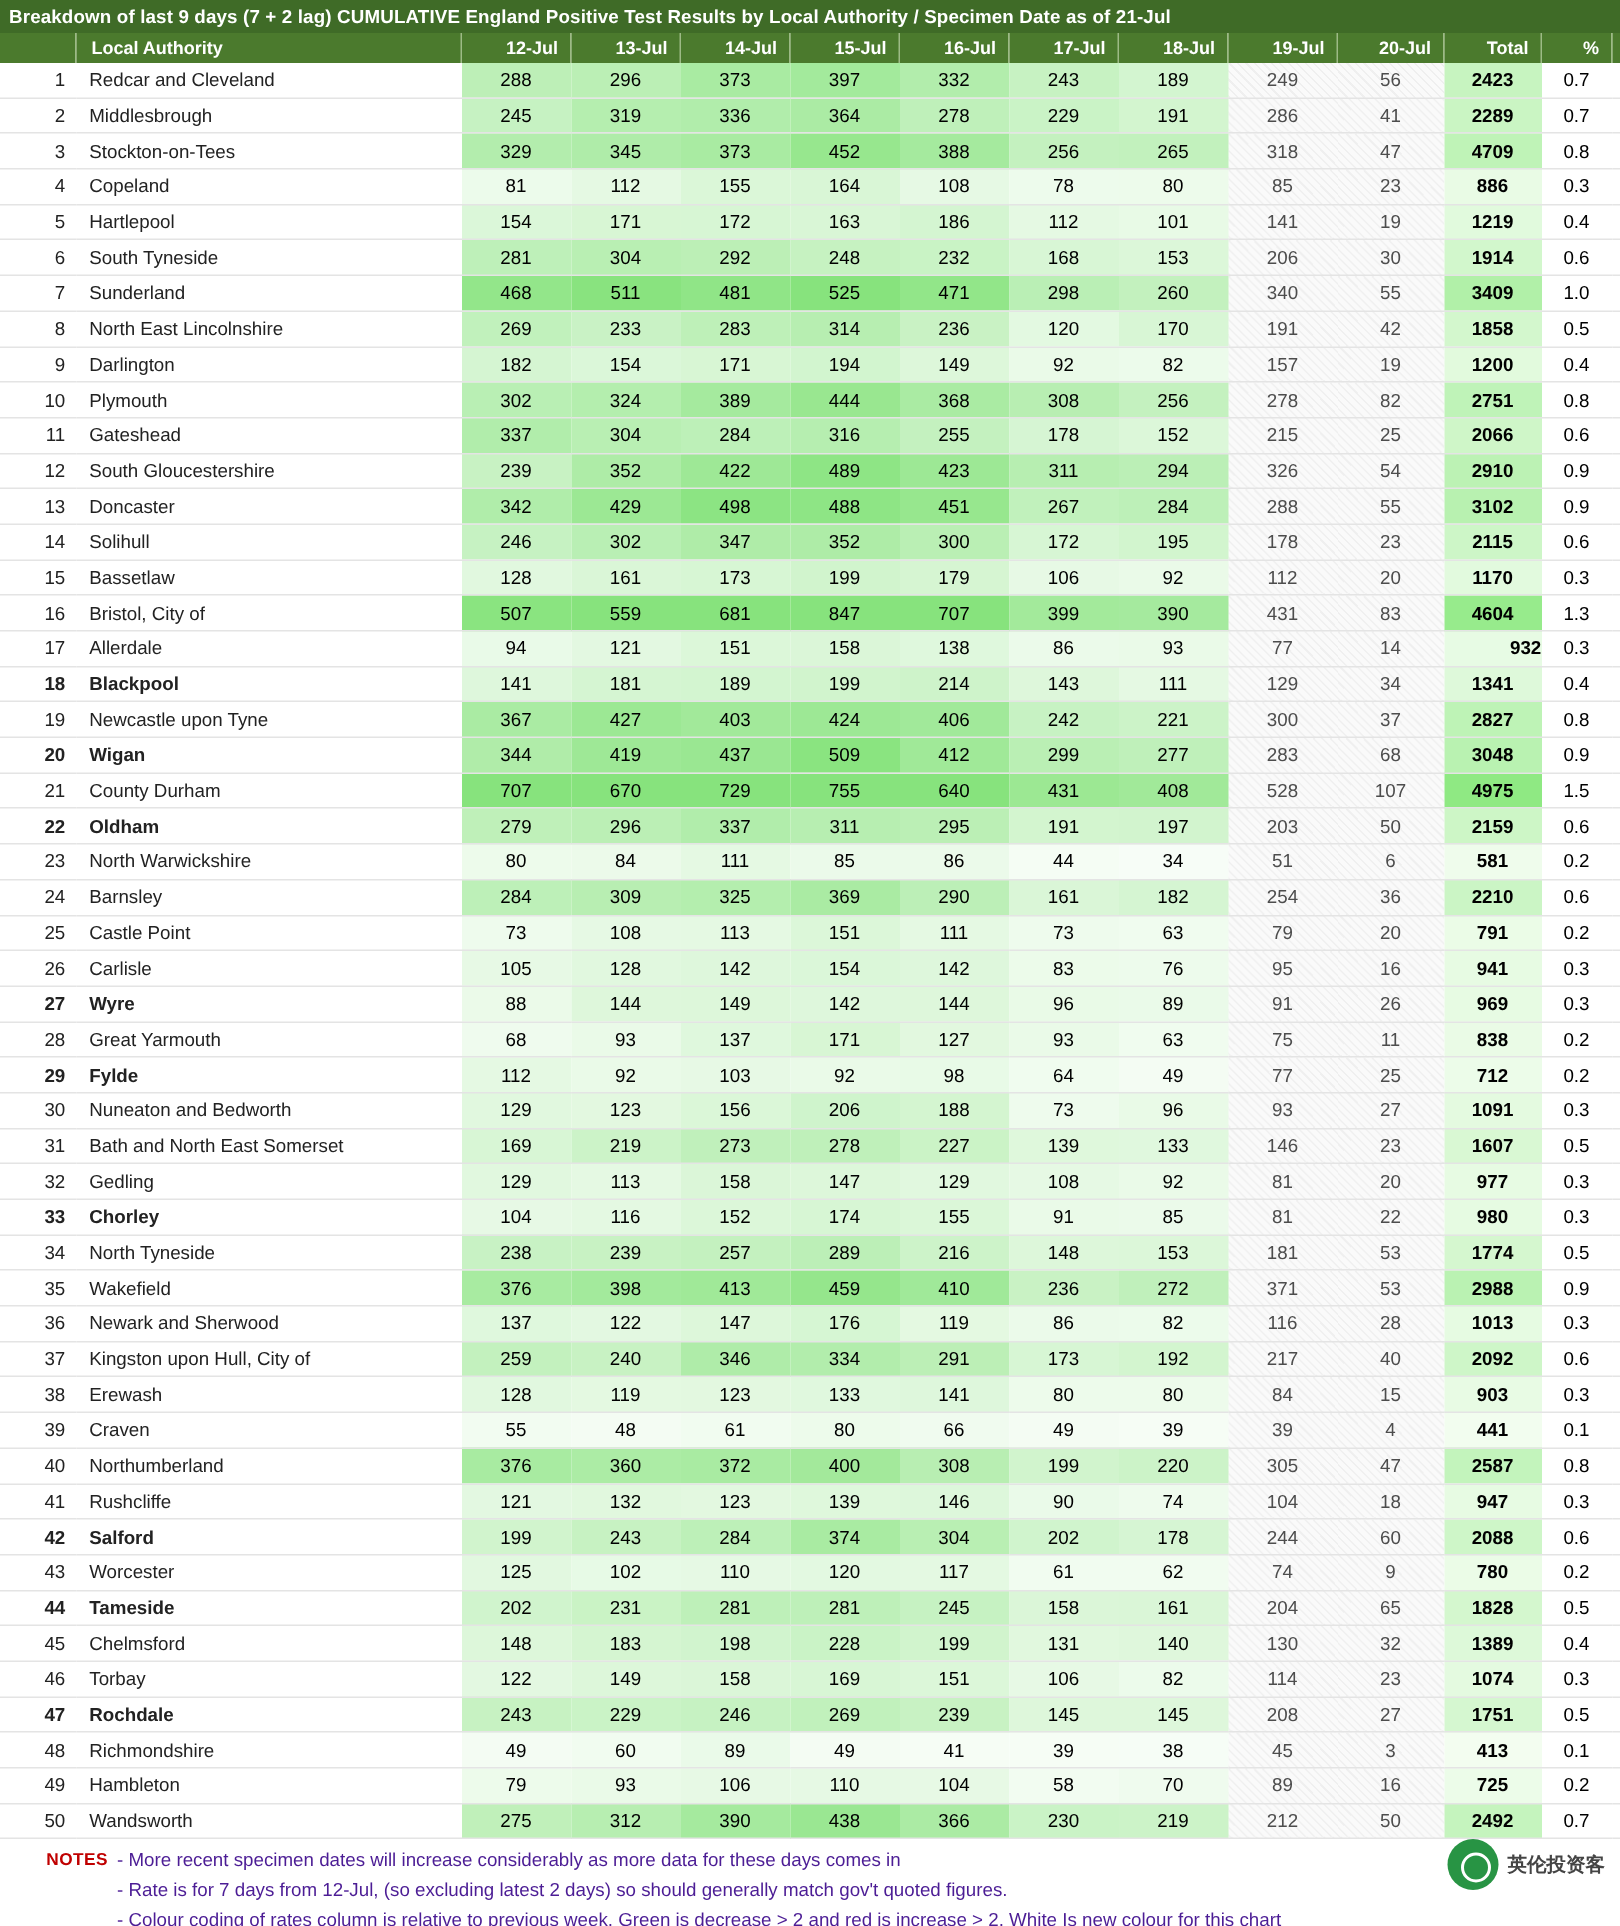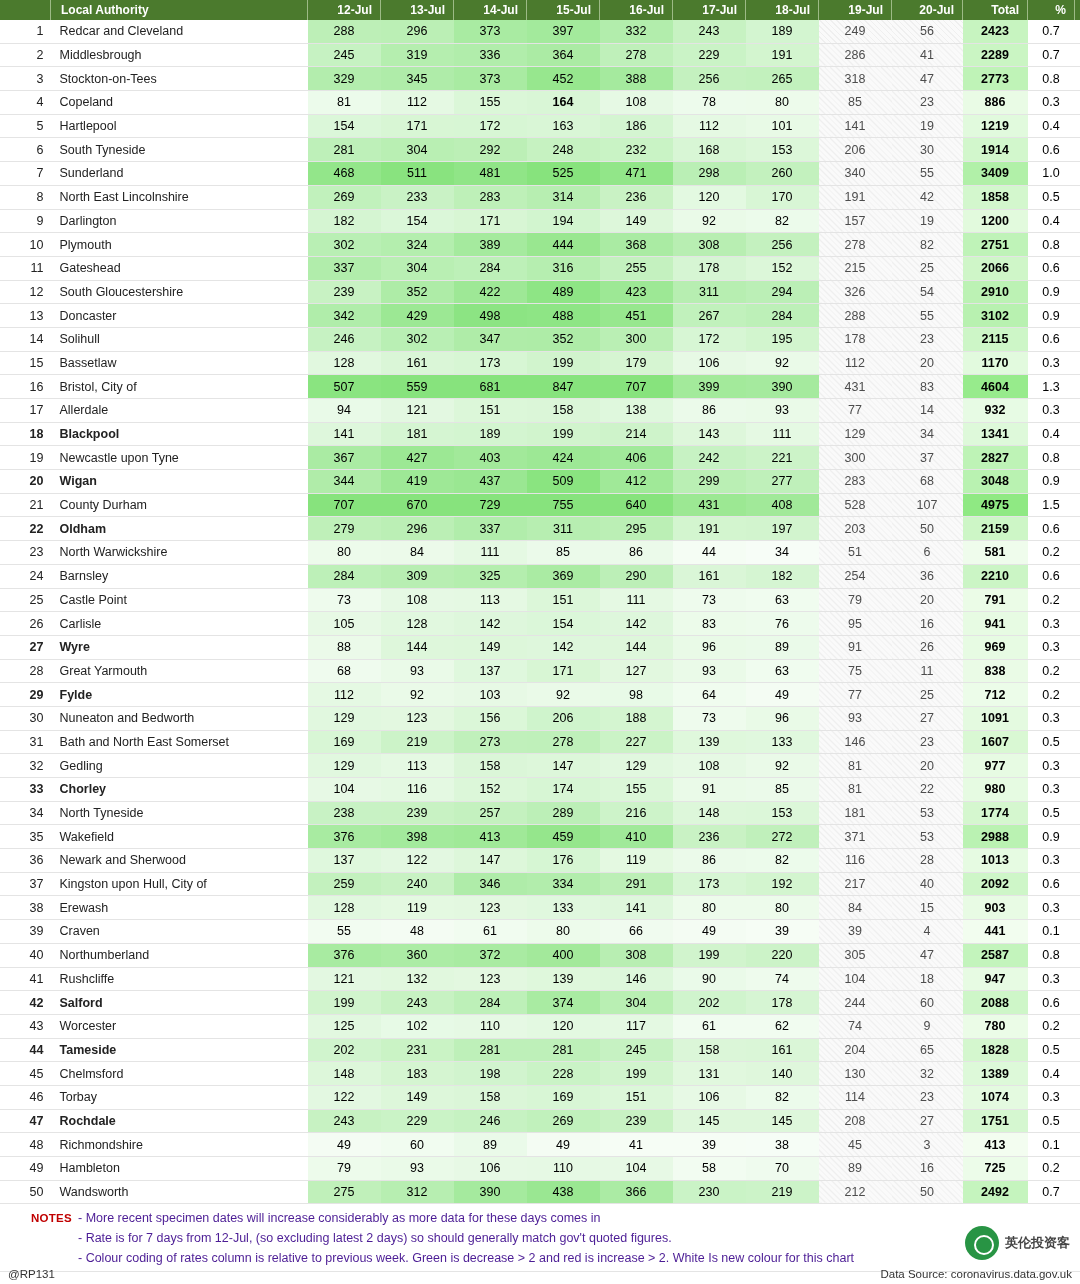--- a/index.html
+++ b/index.html
@@ -25,20 +25,21 @@
   .wm{position:absolute;right:10px;bottom:24px;display:flex;align-items:center;gap:6px;opacity:0.95;}
   .wm-circle{width:34px;height:34px;border-radius:50%;background:#1d8f3a;position:relative;}
   .wm-circle:after{content:"";position:absolute;left:9px;top:9px;width:16px;height:16px;border-radius:50%;border:2px solid #fff;}
   .wm-text{font-size:13px;color:#3a3a3a;font-weight:bold;}
 </style>
 </head>
 <body>
 
 <div class="page">
 
+  <div class="title-bar">Breakdown of last 9 days (7 + 2 lag)  CUMULATIVE England Positive Test Results by Local Authority / Specimen Date as of 21-Jul</div>
 
   <table>
     <thead>
       <tr>
         <th class="num" style="width:42px"></th>
         <th class="la" style="width:246px">Local Authority</th>
         <th class="num" style="width:64px">12-Jul</th>
         <th class="num" style="width:64px">13-Jul</th>
         <th class="num" style="width:64px">14-Jul</th>
         <th class="num" style="width:64px">15-Jul</th>
@@ -91,31 +92,31 @@
           <td class="la">Stockton-on-Tees</td>
           <td class="num" style="background: rgb(179, 237, 173);">329</td>
           <td class="num" style="background: rgb(175, 236, 169);">345</td>
           <td class="num" style="background: rgb(169, 235, 162);">373</td>
           <td class="num" style="background: rgb(151, 231, 142);">452</td>
           <td class="num" style="background: rgb(165, 234, 158);">388</td>
           <td class="num" style="background: rgb(196, 241, 191);">256</td>
           <td class="num" style="background: rgb(194, 241, 189);">265</td>
           <td class="num" style="background: repeating-linear-gradient(45deg, rgba(0, 0, 0, 0.043) 0px, rgba(0, 0, 0, 0.043) 1px, rgba(0, 0, 0, 0) 1px, rgba(0, 0, 0, 0) 4px) rgba(0, 0, 0, 0.02); color: rgb(77, 77, 77);">318</td>
           <td class="num" style="background: repeating-linear-gradient(45deg, rgba(0, 0, 0, 0.043) 0px, rgba(0, 0, 0, 0.043) 1px, rgba(0, 0, 0, 0) 1px, rgba(0, 0, 0, 0) 4px) rgba(0, 0, 0, 0.02); color: rgb(77, 77, 77);">47</td>
-          <td class="total" style="background: rgb(191, 243, 183);">2773</td>
+          <td class="total" style="background: rgb(191, 243, 183);">4709</td>
           <td class="pct">0.8</td>
           <td class="pop">197K</td>
         </tr>
         <tr>
           <td class="rank">4</td>
           <td class="la">Copeland</td>
           <td class="num" style="background: rgb(236, 251, 235);">81</td>
           <td class="num" style="background: rgb(229, 249, 227);">112</td>
           <td class="num" style="background: rgb(219, 247, 216);">155</td>
-          <td class="num" style="background: rgb(217, 246, 214); font-weight: bold;">164</td>
+          <td class="num" style="background: rgb(217, 246, 214);">164</td>
           <td class="num" style="background: rgb(230, 249, 228);">108</td>
           <td class="num" style="background: rgb(237, 251, 236);">78</td>
           <td class="num" style="background: rgb(237, 251, 235);">80</td>
           <td class="num" style="background: repeating-linear-gradient(45deg, rgba(0, 0, 0, 0.043) 0px, rgba(0, 0, 0, 0.043) 1px, rgba(0, 0, 0, 0) 1px, rgba(0, 0, 0, 0) 4px) rgba(0, 0, 0, 0.02); color: rgb(77, 77, 77);">85</td>
           <td class="num" style="background: repeating-linear-gradient(45deg, rgba(0, 0, 0, 0.043) 0px, rgba(0, 0, 0, 0.043) 1px, rgba(0, 0, 0, 0) 1px, rgba(0, 0, 0, 0) 4px) rgba(0, 0, 0, 0.02); color: rgb(77, 77, 77);">23</td>
           <td class="total" style="background: rgb(233, 251, 229);">886</td>
           <td class="pct">0.3</td>
           <td class="pop">68K</td>
         </tr>
         <tr>
@@ -315,21 +316,21 @@
           <td class="la">Allerdale</td>
           <td class="num" style="background: rgb(233, 250, 232);">94</td>
           <td class="num" style="background: rgb(227, 248, 225);">121</td>
           <td class="num" style="background: rgb(220, 247, 217);">151</td>
           <td class="num" style="background: rgb(219, 246, 216);">158</td>
           <td class="num" style="background: rgb(223, 248, 221);">138</td>
           <td class="num" style="background: rgb(235, 250, 234);">86</td>
           <td class="num" style="background: rgb(234, 250, 232);">93</td>
           <td class="num" style="background: repeating-linear-gradient(45deg, rgba(0, 0, 0, 0.043) 0px, rgba(0, 0, 0, 0.043) 1px, rgba(0, 0, 0, 0) 1px, rgba(0, 0, 0, 0) 4px) rgba(0, 0, 0, 0.02); color: rgb(77, 77, 77);">77</td>
           <td class="num" style="background: repeating-linear-gradient(45deg, rgba(0, 0, 0, 0.043) 0px, rgba(0, 0, 0, 0.043) 1px, rgba(0, 0, 0, 0) 1px, rgba(0, 0, 0, 0) 4px) rgba(0, 0, 0, 0.02); color: rgb(77, 77, 77);">14</td>
-          <td class="total" style="background: rgb(231, 251, 228);">932</td>
+          <td class="total" style="background: rgb(231, 251, 228); text-align: right;">932</td>
           <td class="pct">0.3</td>
           <td class="pop">98K</td>
         </tr>
         <tr>
           <td class="rank highlight-name">18</td>
           <td class="la highlight-name">Blackpool</td>
           <td class="num" style="background: rgb(222, 247, 220);">141</td>
           <td class="num" style="background: rgb(213, 245, 210);">181</td>
           <td class="num" style="background: rgb(211, 245, 208);">189</td>
           <td class="num" style="background: rgb(209, 244, 205);">199</td>
@@ -871,18 +872,14 @@
       </tr>
     </tbody>
       </table>
   </div>
 
   <div class="wm">
     <div class="wm-circle"></div>
     <div class="wm-text">英伦投资客</div>
   </div>
 
-  <div class="foot">
-    <div>@RP131</div>
-    <div>Data Source: coronavirus.data.gov.uk</div>
-  </div>
 
 </div>
 
 </body></html>

